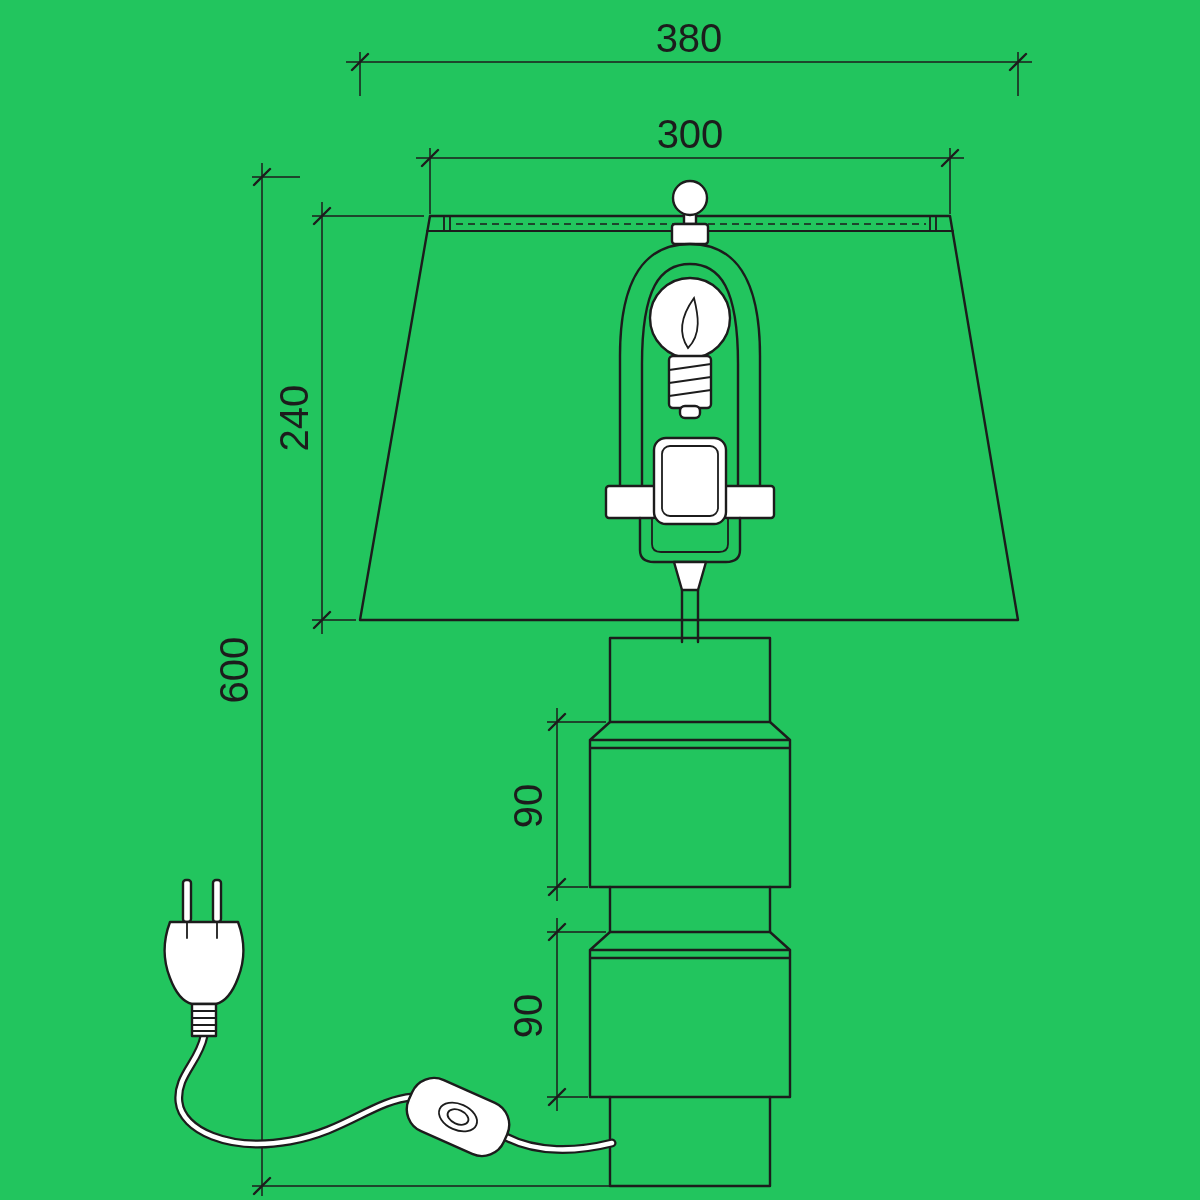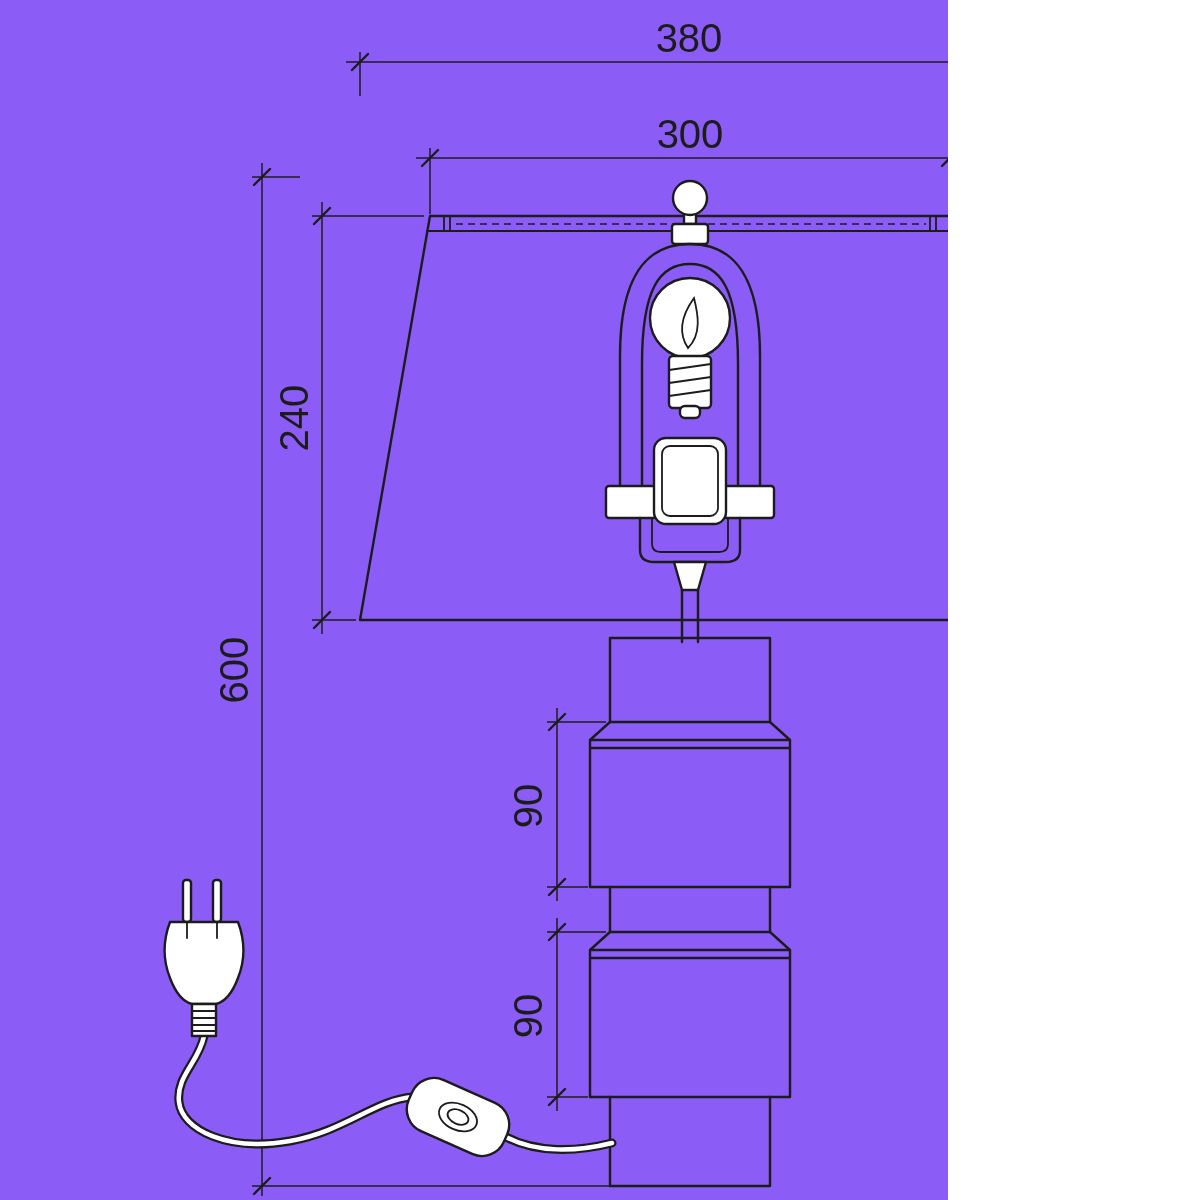--- a/index.html
+++ b/index.html
@@ -1,17 +1,17 @@
 <!DOCTYPE html>
 <html><head>
 <meta charset="utf-8">
 <style>
   html, body { margin: 0; padding: 0; background: #ffffff; }
   .page {
-    width: 948px; height: 1200px; background: #8b5cf6;
+    width: 1200px; height: 1200px; background: #22c55e;
     position: relative; overflow: hidden;
     font-family: "Liberation Sans", sans-serif;
   }
   svg { display: block; }
   .outline   { stroke: #1c1c1c; stroke-width: 2.4; fill: none; stroke-linecap: round; stroke-linejoin: round; }
   .outline-f { stroke: #1c1c1c; stroke-width: 2.4; fill: #ffffff; stroke-linecap: round; stroke-linejoin: round; }
   .detail    { stroke: #1c1c1c; stroke-width: 1.8; fill: none; stroke-linecap: round; }
   .dim       { stroke: #1c1c1c; stroke-width: 1.5; fill: none; }
   .tick      { stroke: #1c1c1c; stroke-width: 2.4; fill: none; stroke-linecap: round; }
   .dim-text  { fill: #1c1c1c; font-size: 40px; font-family: "Liberation Sans", sans-serif; }

